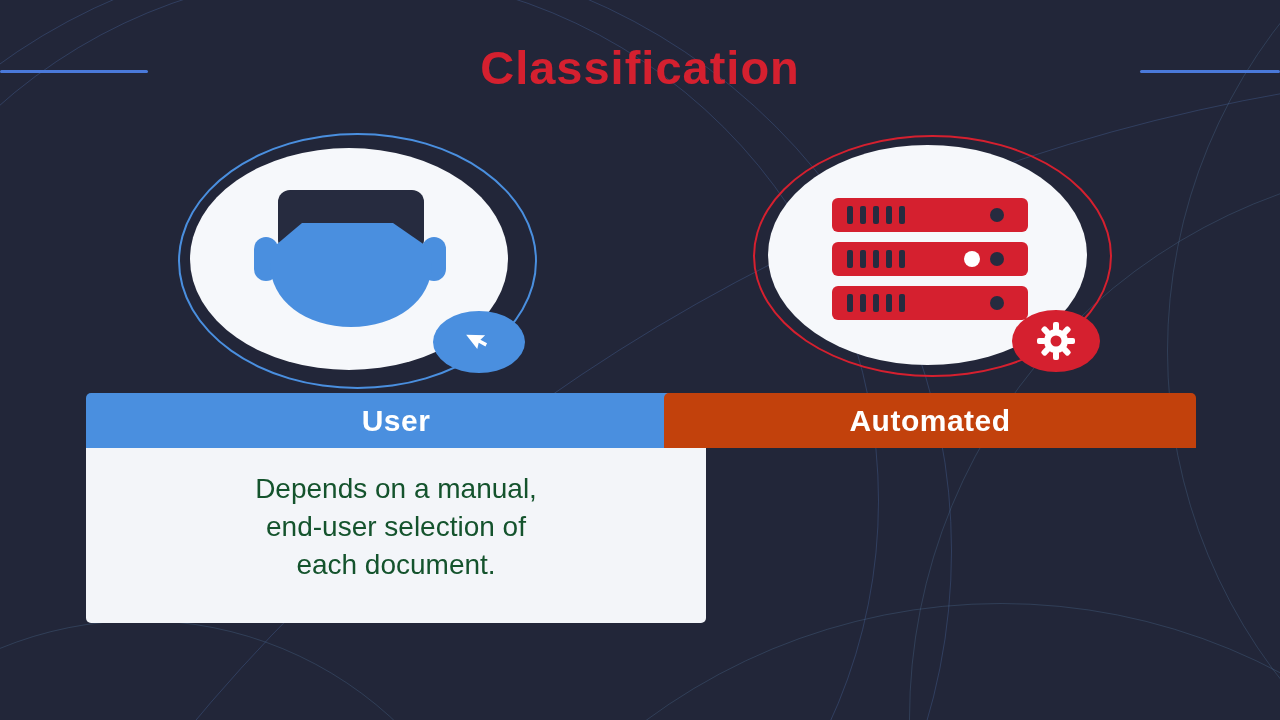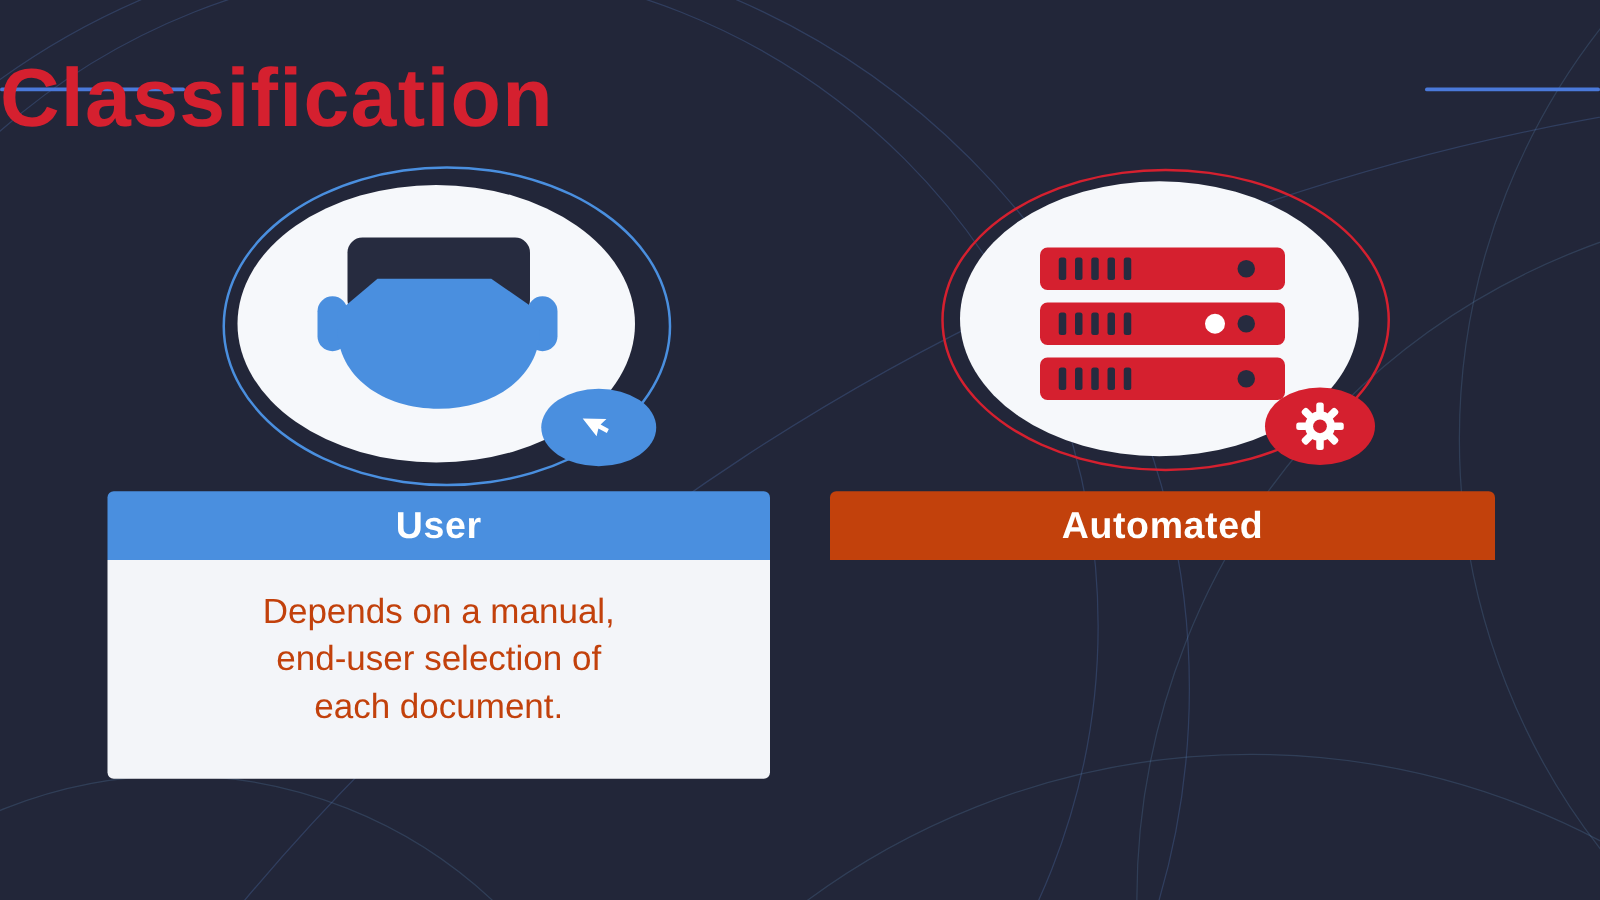--- a/index.html
+++ b/index.html
@@ -35,22 +35,23 @@
     border-radius: 2px;
   }
   .accent-line.left  { left: 0;      width: 148px; }
   .accent-line.right { left: 1140px; width: 140px; }
 
   .title {
     position: absolute;
     top: 40px;
     left: 0;
     width: 100%;
+    text-align: center;
     color: #d5202f;
-    font-size: 66px;
+    font-size: 47px;
     font-weight: 800;
     letter-spacing: 1px;
     margin: 0;
   }
 
   .ring {
     position: absolute;
     border-radius: 50%;
     border: 2px solid;
     background: transparent;
@@ -78,42 +79,42 @@
     justify-content: center;
   }
   .badge.user      { left: 433px; top: 311px; width: 92px; height: 62px; background: #4a8fdf; }
   .badge.automated { left: 1012px; top: 310px; width: 88px; height: 62px; background: #d5202f; }
 
   .card {
     position: absolute;
     top: 393px;
     border-radius: 5px;
   }
-  .card.user      { left: 86px;  width: 530px; }
+  .card.user      { left: 86px;  width: 620px; }
   .card.automated { left: 664px; width: 532px; }
   .card-header {
     height: 55px;
     display: flex;
     align-items: center;
     justify-content: center;
     color: #ffffff;
     font-size: 30px;
     font-weight: 700;
     letter-spacing: 0.5px;
     border-radius: 5px 5px 0 0;
   }
   .card.user      .card-header { background: #4a8fdf; }
   .card.automated .card-header { background: #c2410c; }
   .card-body {
     height: 175px;
     box-sizing: border-box;
     padding-top: 22px;
     background: #f3f5f9;
     border-radius: 0 0 5px 5px;
-    color: #c2410c;
+    color: #14532d;
     font-size: 28px;
     line-height: 38px;
     text-align: center;
     white-space: pre-line;
   }
 </style>
 </head>
 <body>
 
 <div class="stage">

